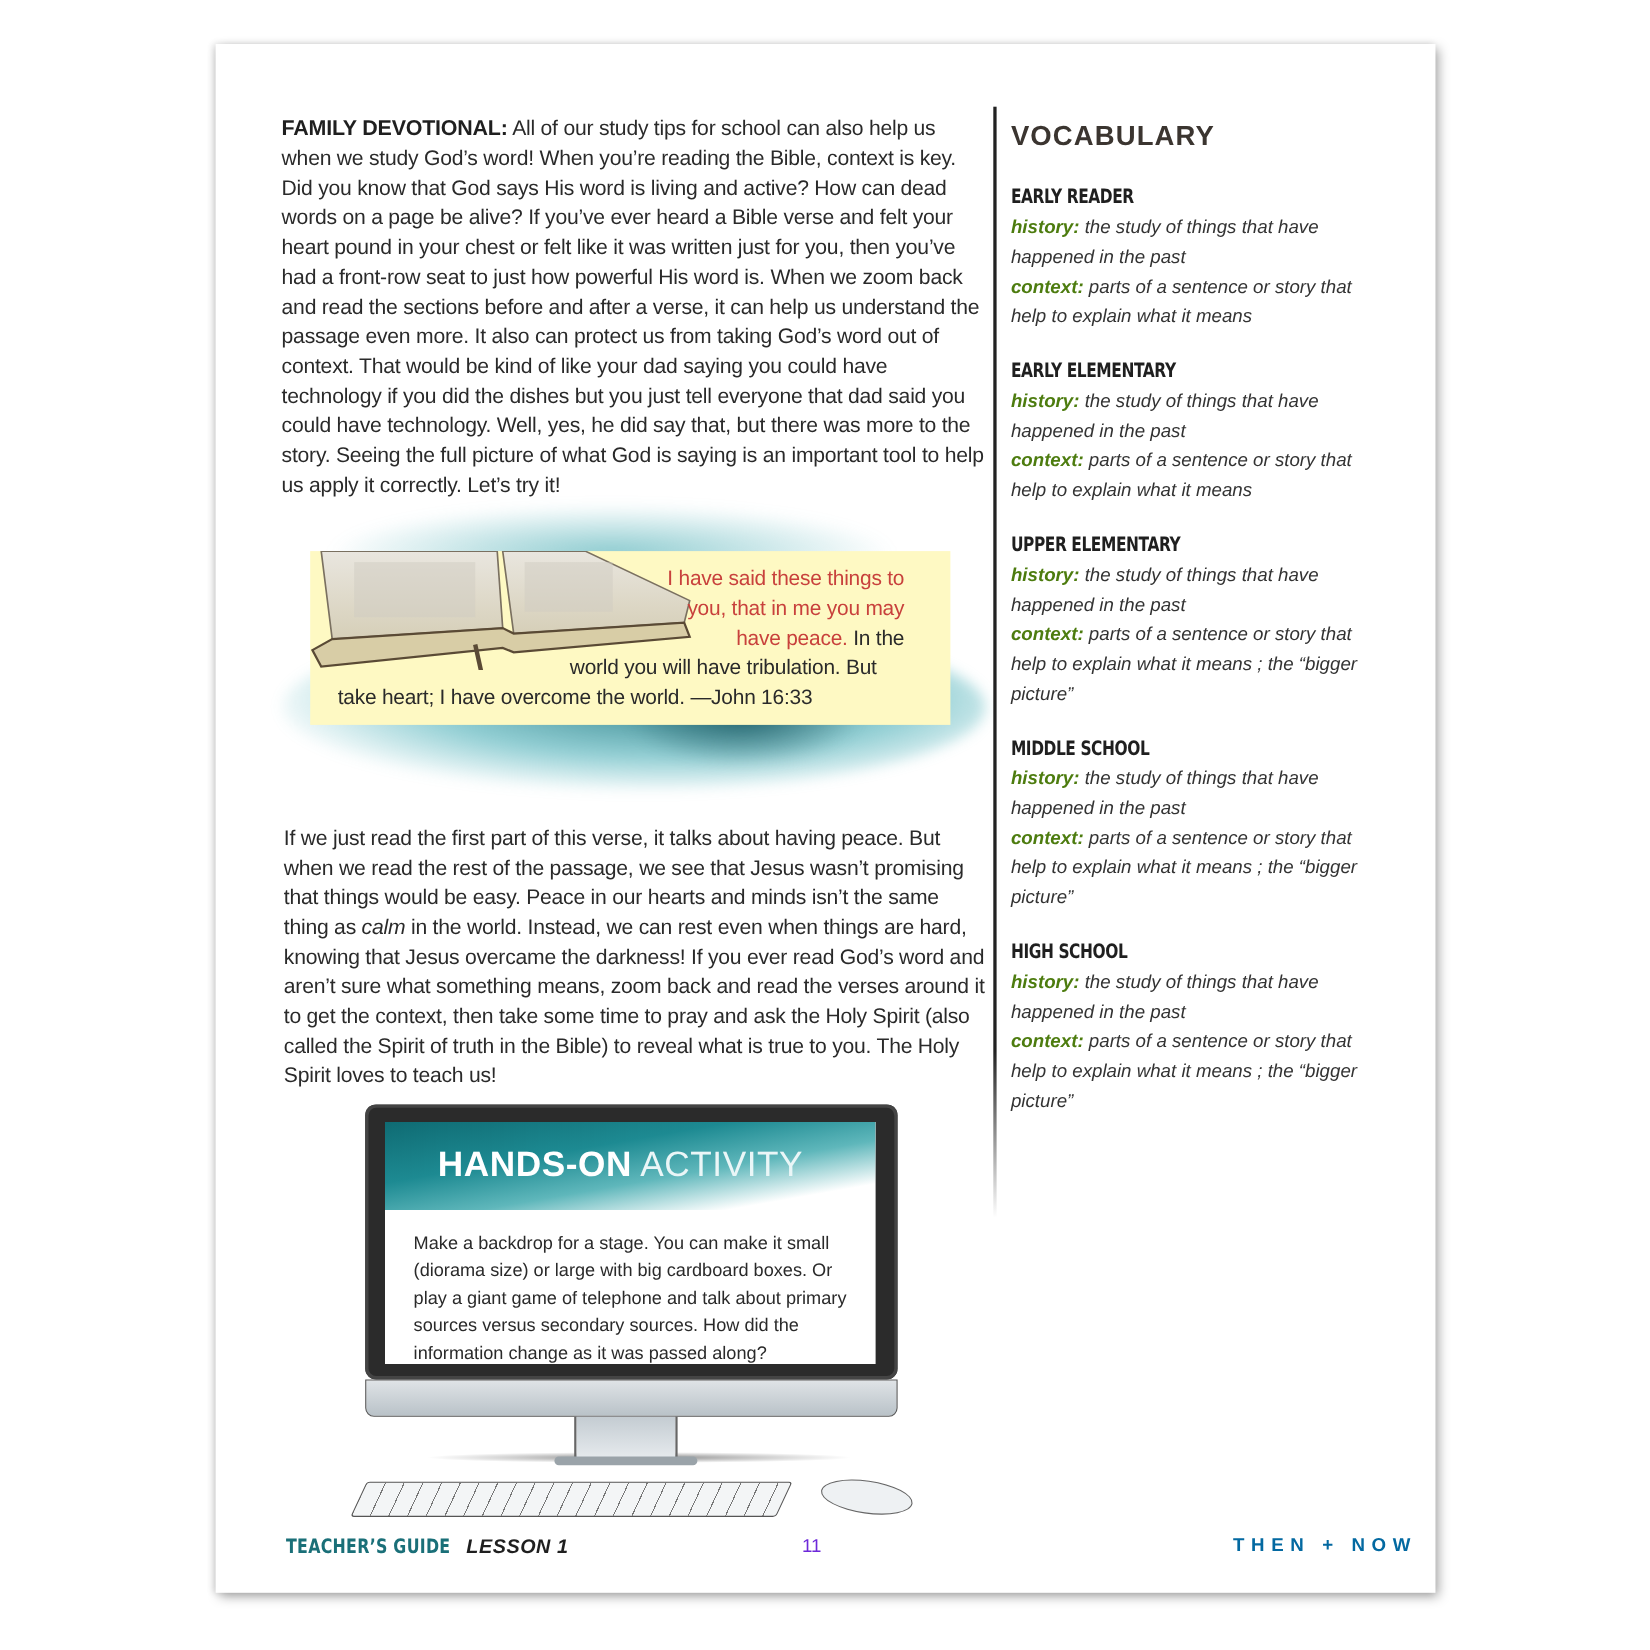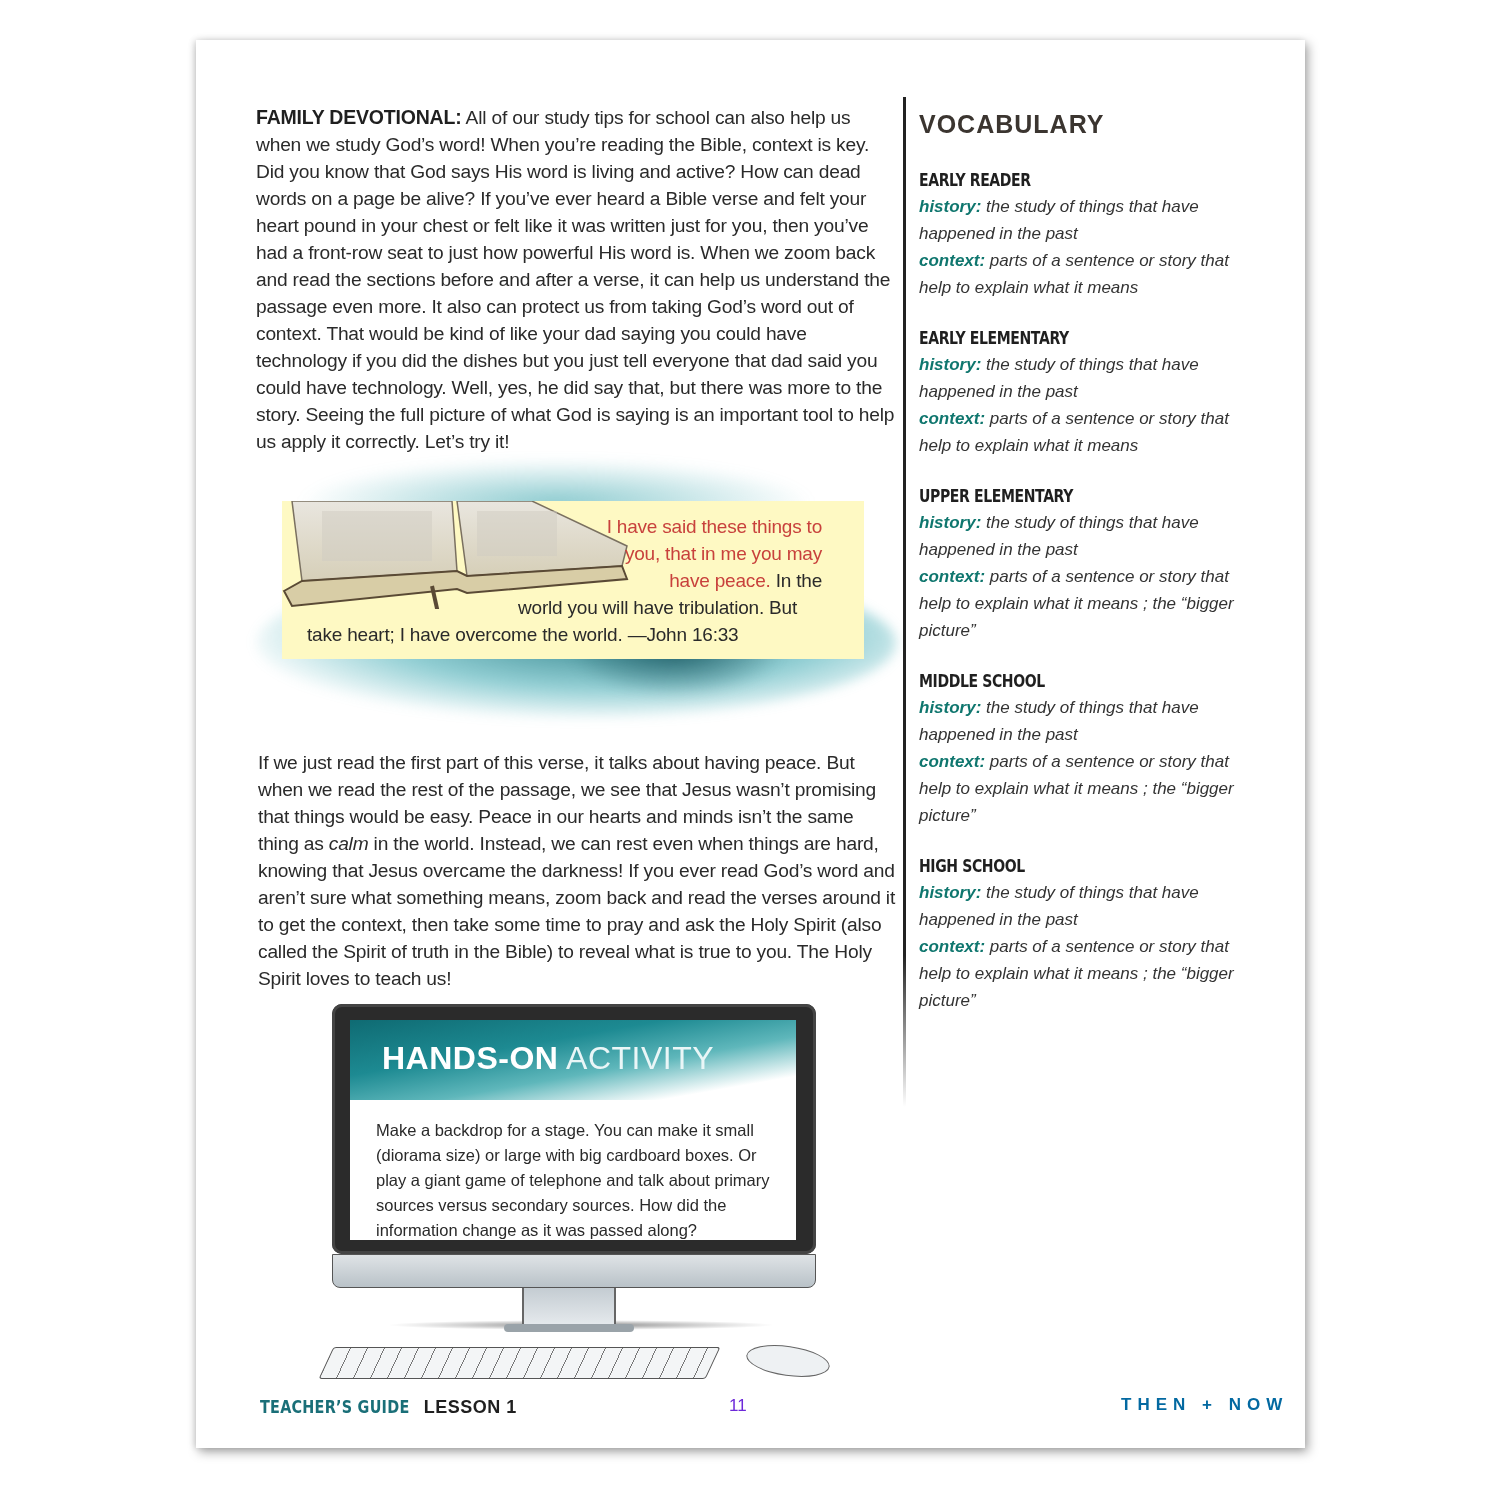--- a/index.html
+++ b/index.html
@@ -49,21 +49,21 @@
     position: absolute; left: 6px; top: 2px; width: 484px; height: 250px;
     background: #2b2b2b; border-radius: 10px; box-shadow: inset 0 0 0 3px #444;
   }
   .screen {
     position: absolute; left: 18px; top: 16px; width: 446px; height: 220px; background: #ffffff; overflow: hidden;
   }
   .screen-banner {
     position: absolute; left: 0; top: 0; width: 446px; height: 80px;
     background: linear-gradient(170deg, #0f6b73 0%, #1d8a92 35%, #5fb7bb 60%, rgba(255,255,255,0) 85%);
   }
-  .screen-title { position: absolute; left: 32px; top: 20px; font-size: 32px; color: #fff; letter-spacing: 0.5px; white-space: nowrap; }
+  .screen-title { position: absolute; left: 48px; top: 20px; font-size: 32px; color: #fff; letter-spacing: 0.5px; white-space: nowrap; }
   .screen-title b { font-weight: bold; }
   .screen-title span.light { font-weight: normal; color: #eaf6f7; }
   .screen-body { position: absolute; left: 26px; top: 98px; width: 400px; font-size: 16.5px; line-height: 25px; color: #2a2a2a; }
   .chin {
     position: absolute; left: 6px; top: 252px; width: 484px; height: 34px;
     background: linear-gradient(#dfe3e6, #b9c2c8); border-radius: 0 0 8px 8px; border: 1px solid #555; box-sizing: border-box;
   }
   .stand {
     position: absolute; left: 196px; top: 286px; width: 90px; height: 40px;
     background: linear-gradient(#c4ccd2, #e8ecef); border-left: 2px solid #666; border-right: 2px solid #666;
@@ -83,26 +83,26 @@
   
   .divider { position: absolute; left: 707px; top: 57px; width: 3px; height: 1010px; background: linear-gradient(#222 0%, #222 85%, rgba(0,0,0,0) 100%); }
   .side { position: absolute; left: 723px; top: 70px; width: 330px; }
   .vocab-title { font-size: 25px; font-weight: bold; color: #3b3530; letter-spacing: 1px; margin: 0 0 28px 0; }
   .level { margin-bottom: 24px; }
   .level-title {
     font-family: "DejaVu Sans", sans-serif; font-weight: bold; font-size: 18px; color: #1f1f1f;
     transform: scaleX(0.78); transform-origin: left; white-space: nowrap; height: 26px; line-height: 26px; letter-spacing: -0.5px;
   }
   .def { font-size: 17px; line-height: 27px; font-style: italic; color: #333; }
-  .def b { font-style: italic; font-weight: bold; color: #0f766e; }
+  .def b { font-style: italic; font-weight: bold; color: #4d7c0f; }
 
   
   .footer-left { position: absolute; left: 64px; top: 1356px; font-size: 18px; font-weight: bold; white-space: nowrap; }
   .footer-guide { font-family: "DejaVu Sans", sans-serif; display: inline-block; transform: scaleX(0.8); transform-origin: left; color: #1a6f78; letter-spacing: 0.3px; margin-right: -28px; }
-  .footer-lesson { color: #1f1f1f; letter-spacing: 0.5px; }
+  .footer-lesson { color: #1f1f1f; letter-spacing: 0.5px; font-style: italic; }
   .page-num { position: absolute; left: 533px; top: 1356px; font-size: 17px; color: #6d28d9; }
   .brand { position: absolute; left: 925px; top: 1355px; font-size: 17px; font-weight: bold; letter-spacing: 6px; color: #0369a1; white-space: nowrap; }
 </style>
 </head>
 <body>
 
 <div class="page">
 
   <div class="main-col">
     <p class="para"><span class="lead">FAMILY DEVOTIONAL:</span><span> All of our study tips for school can also help us when we study God’s word! When you’re reading the Bible, context is key. Did you know that God says His word is living and active? How can dead words on a page be alive? If you’ve ever heard a Bible verse and felt your heart pound in your chest or felt like it was written just for you, then you’ve had a front-row seat to just how powerful His word is. When we zoom back and read the sections before and after a verse, it can help us understand the passage even more. It also can protect us from taking God’s word out of context. That would be kind of like your dad saying you could have technology if you did the dishes but you just tell everyone that dad said you could have technology. Well, yes, he did say that, but there was more to the story. Seeing the full picture of what God is saying is an important tool to help us apply it correctly. Let’s try it!</span></p>

